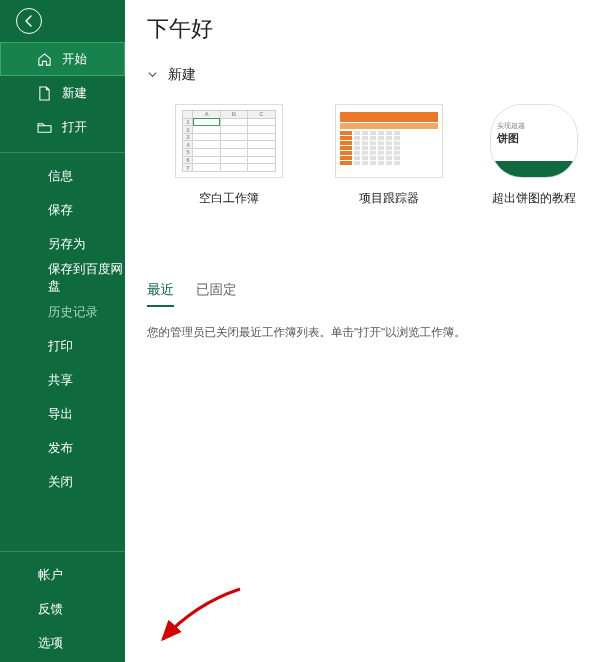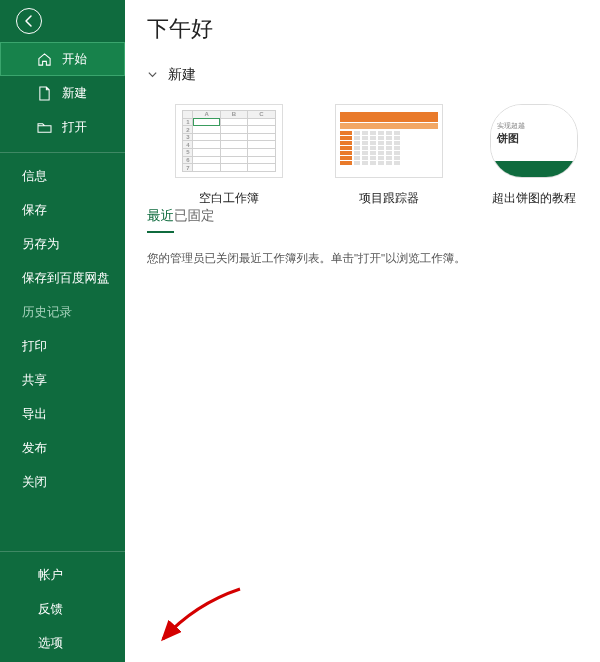--- a/index.html
+++ b/index.html
@@ -5,36 +5,36 @@
   * { box-sizing: border-box; margin: 0; padding: 0; }
   html, body { width: 600px; height: 662px; font-family: "Microsoft YaHei", "Segoe UI", sans-serif; overflow: hidden; }
   .app { display: flex; width: 100%; height: 100%; }
   .sidebar { width: 125px; background: #0f6b3e; color: #fff; display: flex; flex-direction: column; font-size: 12.5px; }
   .back-row { height: 42px; display: flex; align-items: center; padding-left: 16px; }
   .back-btn { width: 26px; height: 26px; border: 1.2px solid #fff; border-radius: 50%; display: flex; align-items: center; justify-content: center; cursor: pointer; }
   .nav { flex: 1; display: flex; flex-direction: column; }
   .nav-item { height: 34px; display: flex; align-items: center; padding-left: 36px; cursor: pointer; color: #fff; }
   .nav-item.selected { background: #17824b; outline: 1px solid #3aa56d; outline-offset: -1px; }
   .nav-item .icon { width: 16px; height: 16px; margin-right: 10px; display: flex; align-items: center; justify-content: center; }
-  .nav-item.indent { padding-left: 22px; }
+  .nav-item.indent { padding-left: 48px; }
   .nav-item.disabled { color: #a7d3bd; }
   .nav-divider { height: 1px; background: rgba(255,255,255,0.2); margin: 8px 0 6px 0; }
   .bottom-nav { margin-top: auto; padding-bottom: 2px; }
   .bottom-nav .nav-item { padding-left: 38px; }
   .main { flex: 1; background: #fff; padding: 14px 0 5px 22px; position: relative; }
   .title { font-size: 22px; color: #222; font-weight: 400; margin-bottom: 22px; }
   .section-toggle { display: flex; align-items: center; font-size: 14px; color: #222; margin-bottom: 20px; cursor: pointer; }
   .section-toggle .chev { margin-right: 10px; }
   .templates { display: flex; gap: 40px; padding-left: 22px; }
   .tmpl { width: 120px; display: flex; flex-direction: column; align-items: center; cursor: pointer; }
   .tmpl .thumb { width: 108px; height: 74px; border: 1px solid #ddd; background: #fff; display: flex; align-items: center; justify-content: center; overflow: hidden; }
   .tmpl .cap { margin-top: 12px; font-size: 12px; color: #222; text-align: center; white-space: nowrap; }
   .tmpl.crop { width: 90px; }
   .tmpl.crop .thumb { width: 88px; border-radius: 32px; }
-  .tabs { display: flex; font-size: 13.5px; color: #666; text-align: right; }
+  .tabs { margin-top: 74px; display: flex; gap: 22px; font-size: 13.5px; color: #666; text-align: right; }
   .tab { cursor: pointer; padding-bottom: 6px; }
   .tab.active { color: #0f6b3e; border-bottom: 2px solid #0f6b3e; font-weight: 500; }
   .msg { margin-top: 18px; font-size: 11.5px; color: #555; }
   
   .thumb-grid { width: 88%; height: 86%; }
   .thumb-grid table { width: 100%; height: 100%; border-collapse: collapse; }
   .thumb-grid td, .thumb-grid th { border: 0.5px solid #d0d0d0; font-size: 6px; color: #999; text-align: center; }
   .thumb-grid th.colhdr { background: #f1f1f1; }
   .thumb-grid th.rowhdr { background: #f1f1f1; width: 10px; }
   .thumb-grid td.sel { outline: 1px solid #3a9c5e; outline-offset: -1px; }

